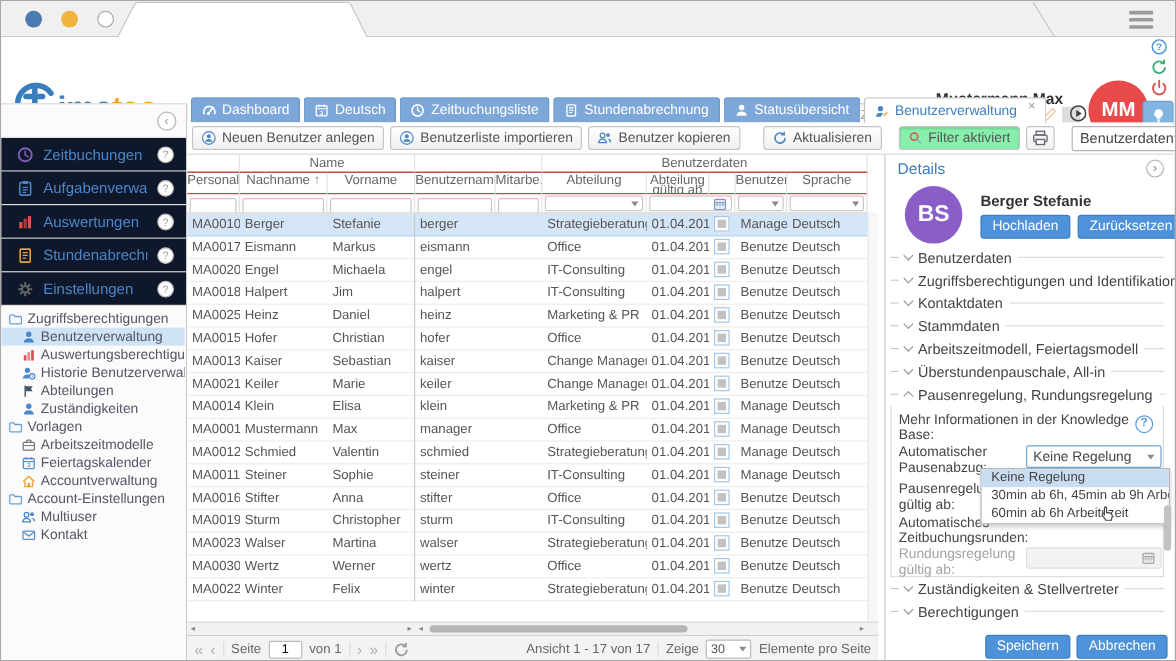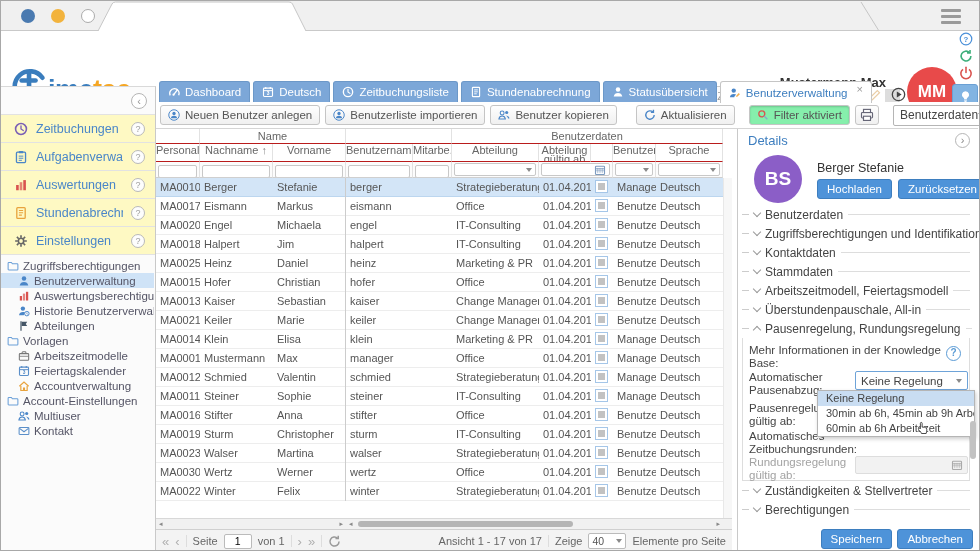--- a/index.html
+++ b/index.html
@@ -32,21 +32,21 @@
 .hicon{position:absolute;width:15px;height:15px}
 .rail{position:absolute}
 .railq{left:958px;top:31px;color:#4a90d9}.railr{left:958px;top:48px;color:#3dae7a}.railp{left:958px;top:65px;color:#d9534f}
 .bulb{position:absolute;left:951px;top:83px;width:26px;height:24px;background:#82b4e2;border:1px solid #6ba0d4;border-radius:3px;
       color:#fff;display:flex;align-items:center;justify-content:center}
 
 .sidebar{position:absolute;left:0;top:85px;width:155px;bottom:0;background:#fbfbfb;border-right:1px solid #c9c9c9;border-top:1px solid #d9d9d9}
 .collapse{position:absolute;top:6px;right:8px;width:16px;height:16px;border:1px solid #b5b5b5;border-radius:50%;
           color:#999;font-size:11px;line-height:14px;text-align:center;background:#fff}
 .smain-wrap{position:absolute;left:0;right:0;top:27px;border-top:1px solid #e2e2e2}
-.smain{height:28px;display:flex;align-items:center;gap:8px;padding:0 10px 0 13px;background:#fef9c3;border-bottom:1px solid #e2e2e2}
+.smain{height:28px;display:flex;align-items:center;gap:8px;padding:0 10px 0 13px;background:#0f172a;border-bottom:1px solid #e2e2e2}
 .smain .slabel{flex:1;color:#4a86c8;font-size:12.5px;white-space:nowrap;overflow:hidden}
 .shelp{width:14px;height:14px;border:1px solid #b9b9b9;border-radius:50%;color:#a0a0a0;font-size:9px;line-height:12px;text-align:center;flex:none;background:#fdfdfd}
 .tree{position:absolute;left:0;right:1px;top:171px}
 .titem{height:15px;display:flex;align-items:center;gap:4px;font-size:11.5px;color:#556;white-space:nowrap;overflow:hidden}
 .titem.lvl0{padding-left:6px}.titem.lvl1{padding-left:17px}
 .titem.sel{background:#cfe3f7}
 
 .tabbar{position:absolute;left:155px;top:80px;width:600px;height:21px;display:flex;gap:3px;padding-left:3px}
 .tab{height:21px;display:flex;align-items:center;gap:5px;padding:0 8px;background:#7ca7d8;border:1px solid #6c98c8;border-bottom:none;
      border-radius:3px 3px 0 0;color:#fff;font-size:11.5px;white-space:nowrap}
@@ -95,21 +95,21 @@
 .psel{width:38px;height:16px;border:1px solid #bbb;border-radius:2px;background:#fff;display:inline-flex;align-items:center;
       justify-content:space-between;padding:0 3px;font-size:10.5px;color:#555}
 .pright{margin-left:auto;display:flex;align-items:center;gap:6px}
 
 .details{position:absolute;left:736px;top:128px;right:1px;bottom:0;background:#fff;border-left:1px solid #c9c9c9}
 .d-head{position:absolute;left:0;top:0;right:0;height:22px;padding:4px 8px 0 10px;color:#3d7ebf;font-size:13px}
 .d-collapse{position:absolute;right:8px;top:4px;width:15px;height:15px;border:1px solid #b5b5b5;border-radius:50%;
             color:#888;font-size:11px;line-height:13px;text-align:center;background:#fff}
 .d-avatar{position:absolute;left:16px;top:26px;width:48px;height:48px;border-radius:50%;background:#8b5ec7;color:#fff;
           font-weight:bold;font-size:19px;display:flex;align-items:center;justify-content:center}
-.d-name{position:absolute;left:79px;top:32px;font-weight:normal;font-size:12.5px;color:#333}
+.d-name{position:absolute;left:79px;top:32px;font-weight:bold;font-size:12.5px;color:#333}
 .d-btns{position:absolute;left:79px;top:50px;display:flex;gap:6px}
 .bbtn{background:#4e93d9;border:1px solid #3d7ebf;border-radius:3px;color:#fff;font-size:11.5px;padding:3px 9px;
       font-family:"Liberation Sans",sans-serif}
 .d-flow{position:absolute;left:0;right:0;top:76px}
 .dsec{height:19px;display:flex;align-items:center;gap:5px;padding:0 8px 0 4px}
 .dash{width:7px;height:1px;background:#ccc;flex:none}
 .schev{width:6px;height:6px;border-right:1.4px solid #999;border-bottom:1.4px solid #999;transform:rotate(45deg);margin-top:-3px;flex:none}
 .schev.up{transform:rotate(-135deg);margin-top:3px}
 .stext{font-size:12px;color:#444;white-space:nowrap}
 .sline{flex:1;height:1px;background:#ddd;min-width:6px}
@@ -318,20 +318,29 @@
           <span>Historie Benutzerverwaltung</span>
         </div>
         <div class="titem lvl1">
           <span class="ic " style="color:#445566">
             <svg viewBox="0 0 16 16">
               <path d="M4 1.8v12.4" stroke="currentColor" stroke-width="1.6"></path>
               <path d="M4.9 2.4h7.4l-2 2.8 2 2.8H4.9z" fill="currentColor"></path>
             </svg>
           </span>
           <span>Abteilungen</span>
+        </div>
+        <div class="titem lvl1">
+          <span class="ic " style="color:#4a86c8">
+            <svg viewBox="0 0 16 16">
+              <circle cx="8" cy="4.8" r="3" fill="currentColor"></circle>
+              <path d="M2.3 14c.5-3.3 2.8-4.7 5.7-4.7s5.2 1.4 5.7 4.7z" fill="currentColor"></path>
+            </svg>
+          </span>
+          <span>Zuständigkeiten</span>
         </div>
         <div class="titem lvl0">
           <span class="ic " style="color:#6a9fd8">
             <svg viewBox="0 0 16 16">
               <path d="M1.5 4.3a1 1 0 0 1 1-1h3.3l1.4 1.7h6.3a1 1 0 0 1 1 1v6.2a1 1 0 0 1-1 1h-11a1 1 0 0 1-1-1z" fill="none" stroke="currentColor" stroke-width="1.4"></path>
             </svg>
           </span>
           <span>Vorlagen</span>
         </div>
         <div class="titem lvl1">
@@ -592,21 +601,21 @@
         <svg viewBox="0 0 16 16">
           <path d="M13.6 8a5.6 5.6 0 1 1-1.7-4" fill="none" stroke="currentColor" stroke-width="1.8"></path>
           <path d="M12.6 1v3.4H9.2" fill="none" stroke="currentColor" stroke-width="1.8"></path>
         </svg>
       </span>
     <span class="pright">
       <span>Ansicht 1 - 17 von 17</span>
       <span class="vsep"></span>
       <span>Zeige</span>
       <span class="psel">
-        <span>40</span>
+        <span>30</span>
           <i class="chev-t"></i>
         </span>
       <span>Elemente pro Seite</span>
     </span>
   </div>
 
   <div class="details">
     <div class="d-head">Details</div>
     <span class="d-collapse">›</span>
     <div class="d-avatar">BS</div>

